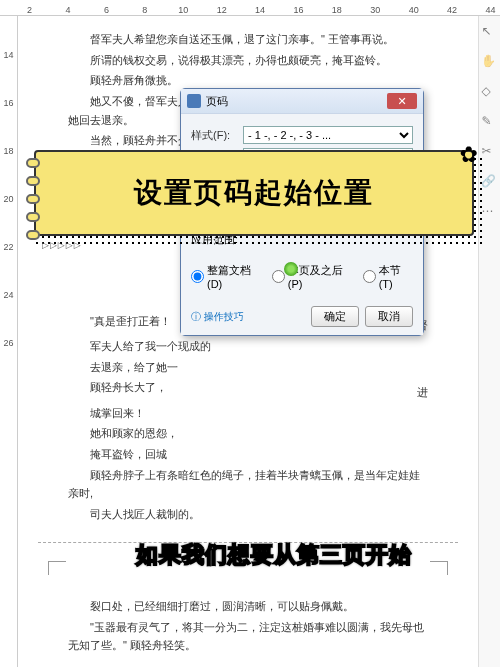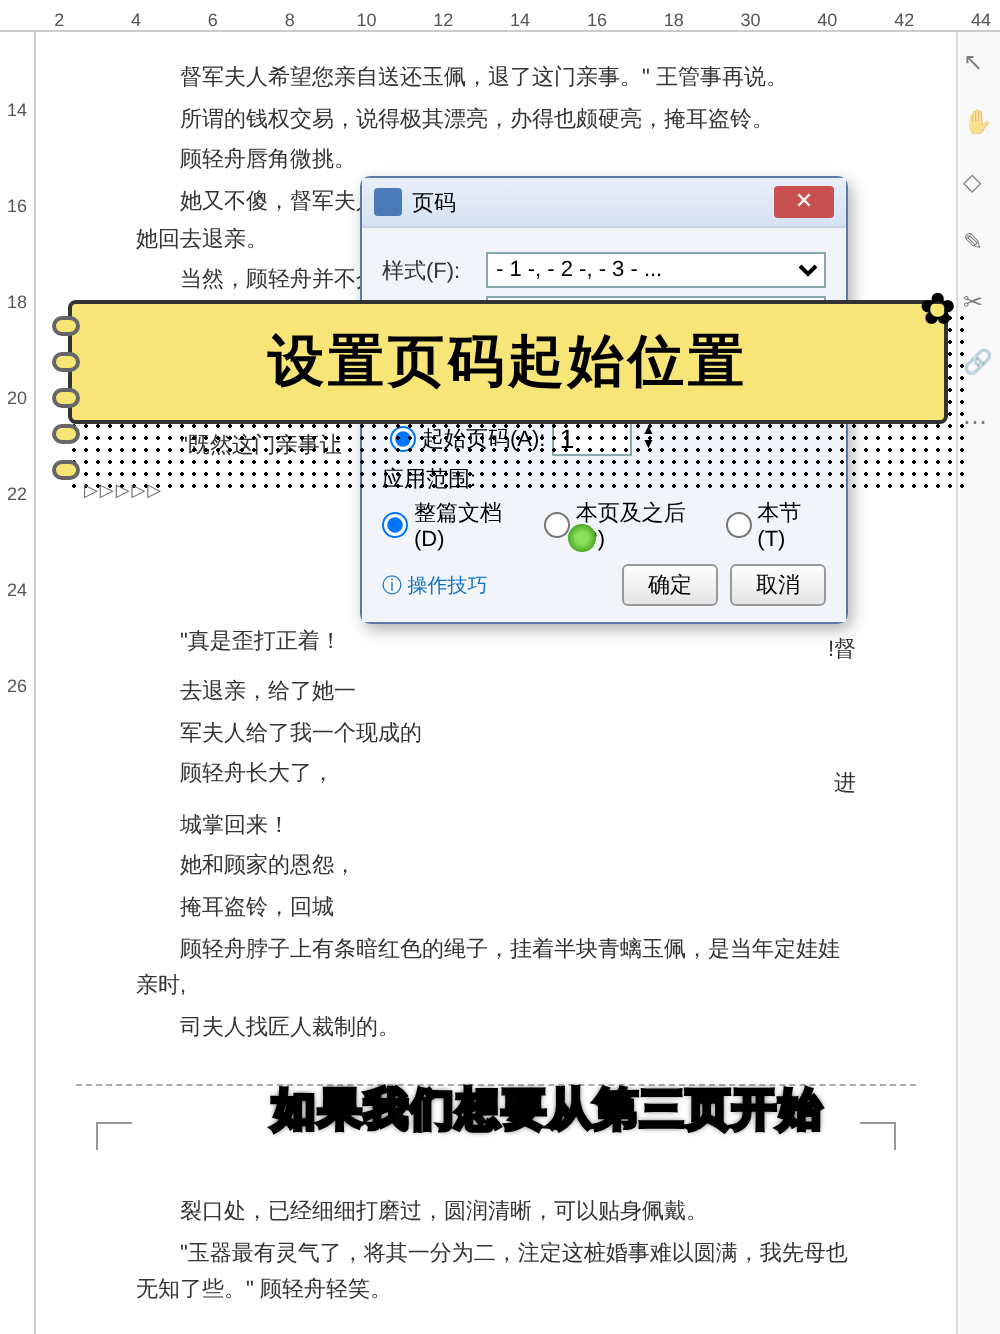--- a/index.html
+++ b/index.html
@@ -19,27 +19,27 @@
 .dlg-t { display: flex; align-items: center; padding: 4px 6px; background: linear-gradient(#e8effa,#d5e2f2); }
 .dlg-t .ic { width: 14px; height: 14px; background: #4a7ab8; border-radius: 2px; margin-right: 5px; }
 .dlg-x { margin-left: auto; width: 30px; height: 16px; background: #c85050; color: #fff; text-align: center; border-radius: 2px; font-size: 11px; line-height: 16px; }
 .dlg-b { padding: 8px 10px; background: #f1f4f8; border-top: 1px solid #c9d6e8; }
 .row { display: flex; align-items: center; margin: 4px 0; gap: 4px; }
 .row label { width: 48px; color: #333; }
 select.f { flex: 1; height: 18px; font-size: 11px; border: 1px solid #8aa; background: #fff; }
 .radio-g { display: flex; flex-direction: column; gap: 4px; margin: 4px 0 4px 4px; }
 .radio-g label, .scope label { display: flex; align-items: center; gap: 3px; }
 input[type=text].num { width: 40px; height: 18px; border: 1px solid #8aa; text-align: left; padding: 0 3px; }
-.scope { display: flex; gap: 8px; margin: 2px 0; justify-content: space-between; }
+.scope { display: flex; gap: 8px; margin: 16px 0; justify-content: space-between; }
 .btns { display: flex; justify-content: space-between; gap: 6px; margin-top: 6px; align-items: center; }
 .tip { color: #1070c0; margin-right: auto; font-size: 10px; }
 button.wps { padding: 2px 12px; background: linear-gradient(#fff,#e4e4e4); border: 1px solid #999; border-radius: 3px; font-size: 11px; }
 .cursor { position: absolute; width: 14px; height: 14px; background: radial-gradient(circle,#8de05a 30%,#4aa825 70%); border-radius: 50%; left: 284px; top: 262px; z-index: 6; }
 .banner-dots { position: absolute; left: 34px; top: 156px; width: 448px; height: 90px; z-index: 8; background-image: radial-gradient(circle,#000 1px,transparent 1px); background-size: 6px 6px; }
-.banner { position: absolute; left: 34px; top: 150px; width: 440px; height: 62px; background: #f7e578; border: 2px solid #333; border-radius: 4px; z-index: 10; display: flex; align-items: center; justify-content: center; }
+.banner { position: absolute; left: 34px; top: 150px; width: 440px; height: 86px; background: #f7e578; border: 2px solid #333; border-radius: 4px; z-index: 10; display: flex; align-items: center; justify-content: center; }
 .banner h1 { font-size: 28px; font-weight: 900; color: #000; letter-spacing: 2px; }
 .rings { position: absolute; left: 26px; top: 158px; z-index: 11; display: flex; flex-direction: column; gap: 8px; }
 .rings span { width: 14px; height: 10px; border: 2px solid #666; border-radius: 6px; display: block; background: #f7e578; }
 .flower { position: absolute; right: 22px; top: 142px; z-index: 11; font-size: 22px; }
 .tri { position: absolute; left: 42px; top: 240px; z-index: 11; font-size: 9px; color: #666; letter-spacing: 1px; }
 .caption { position: absolute; left: 0; right: 0; top: 540px; text-align: center; z-index: 12; padding-left: 48px; }
 .caption span { font-size: 22px; font-weight: 800; color: #fff; -webkit-text-stroke: 2px #000; text-shadow: 0 0 3px #000; letter-spacing: 1px; }
 </style>
 </head>
 <body>
@@ -105,22 +105,22 @@
   <p>她又不傻，督军夫人真的那么守诺，就应该接她回去成亲，而不是接她回去退亲。</p>
   <p>当然，顾轻舟并不介意退亲。</p>
   <p>她未见过司少帅。</p>
   <p>和督军夫人的轻视</p>
   <p>坑里。</p>
   <p>"既然这门亲事让</p>
   <p style="text-align:right;margin-top:-16px">道。</p>
   <div style="height:70px"></div>
   <p>"真是歪打正着！</p>
   <p style="text-align:right;margin-top:-16px">!督</p>
+  <p>军夫人给了我一个现成的</p>
   <p>去退亲，给了她一</p>
-  <p>军夫人给了我一个现成的</p>
   <p>顾轻舟长大了，</p>
   <p style="text-align:right;margin-top:-16px">进</p>
   <p>城掌回来！</p>
   <p>她和顾家的恩怨，</p>
   <p>掩耳盗铃，回城</p>
   <p>顾轻舟脖子上有条暗红色的绳子，挂着半块青螭玉佩，是当年定娃娃亲时,</p>
   <p>司夫人找匠人裁制的。</p>
   <div class="sep"></div>
   <div style="display:flex;justify-content:space-between;margin:0 -20px">
       <span class="corner"></span>

